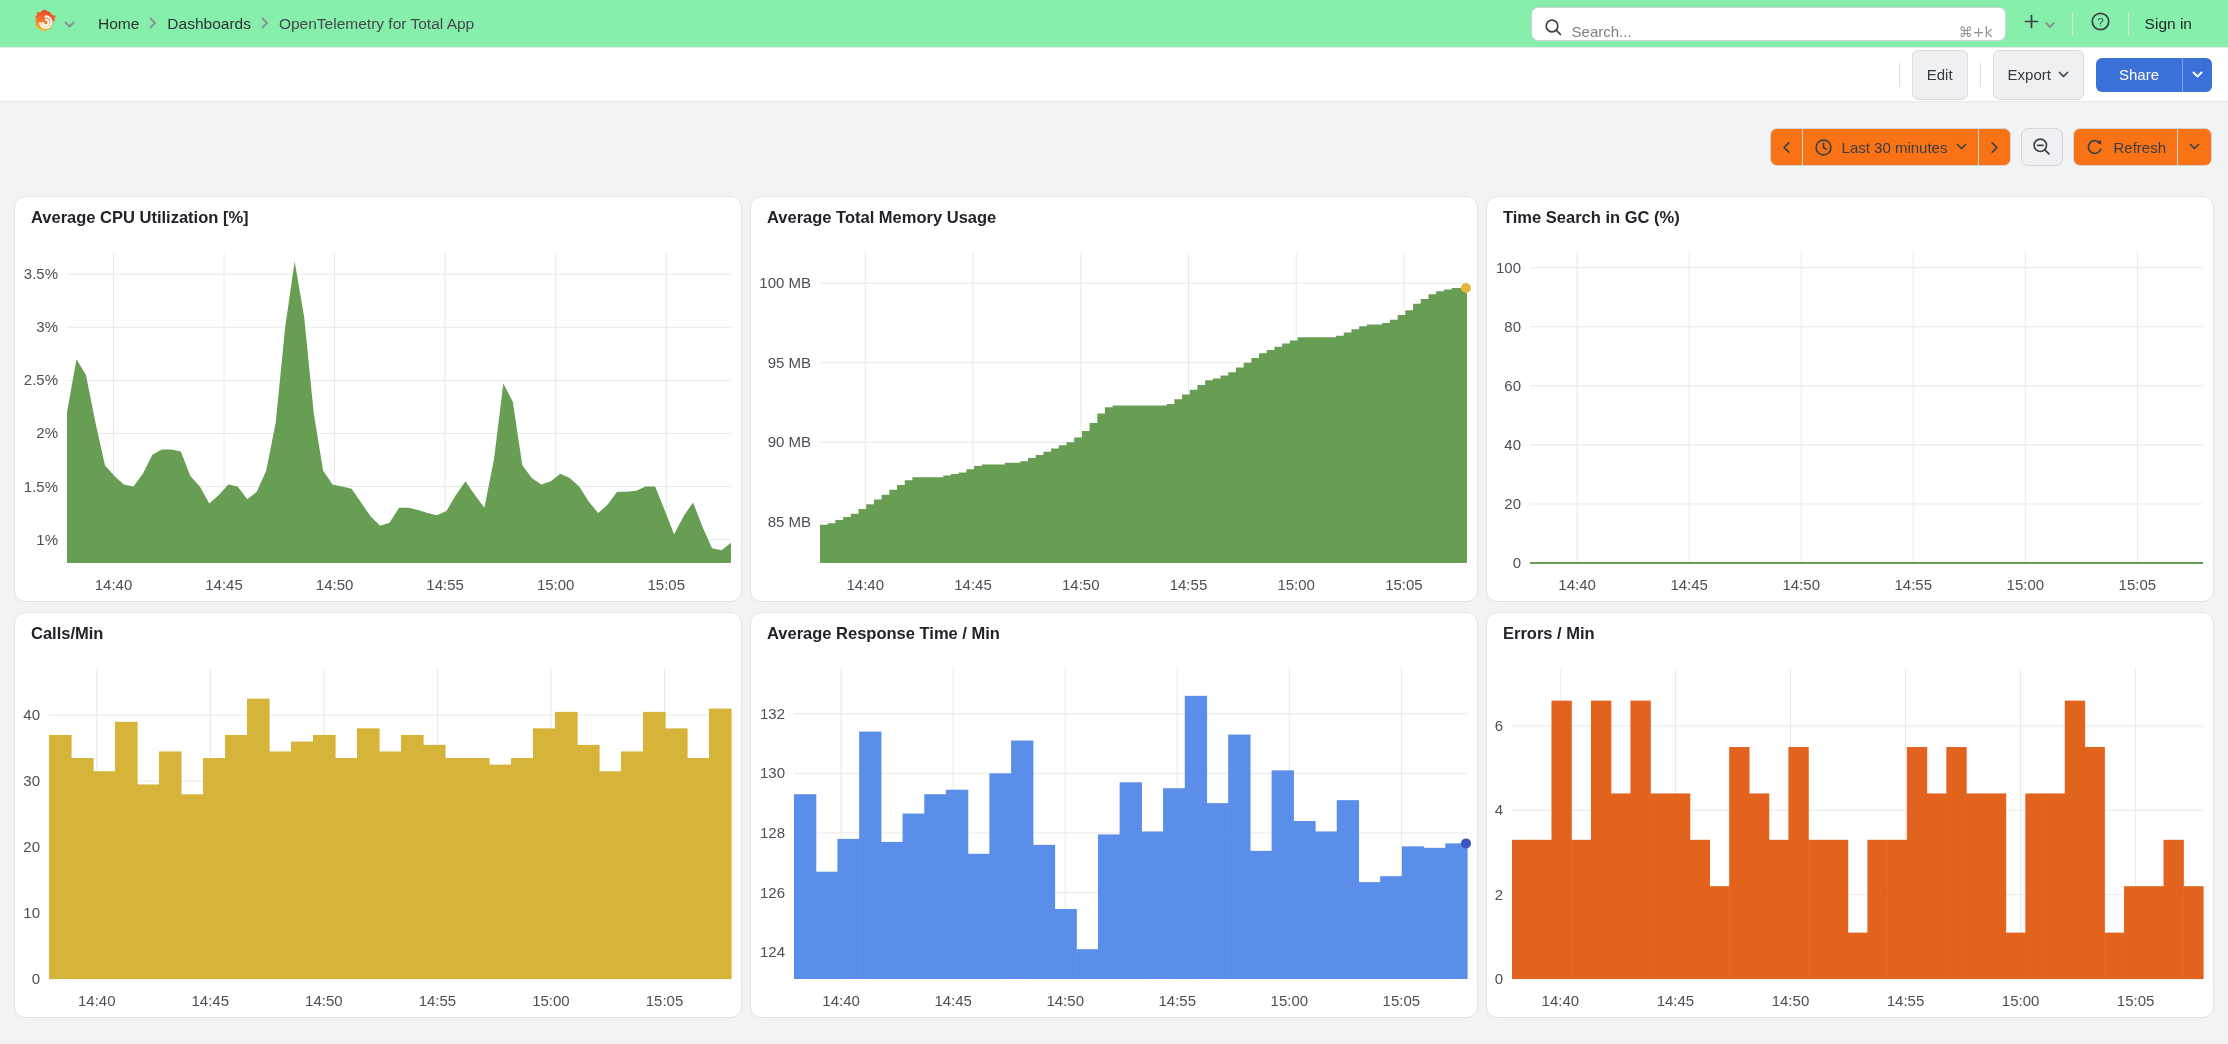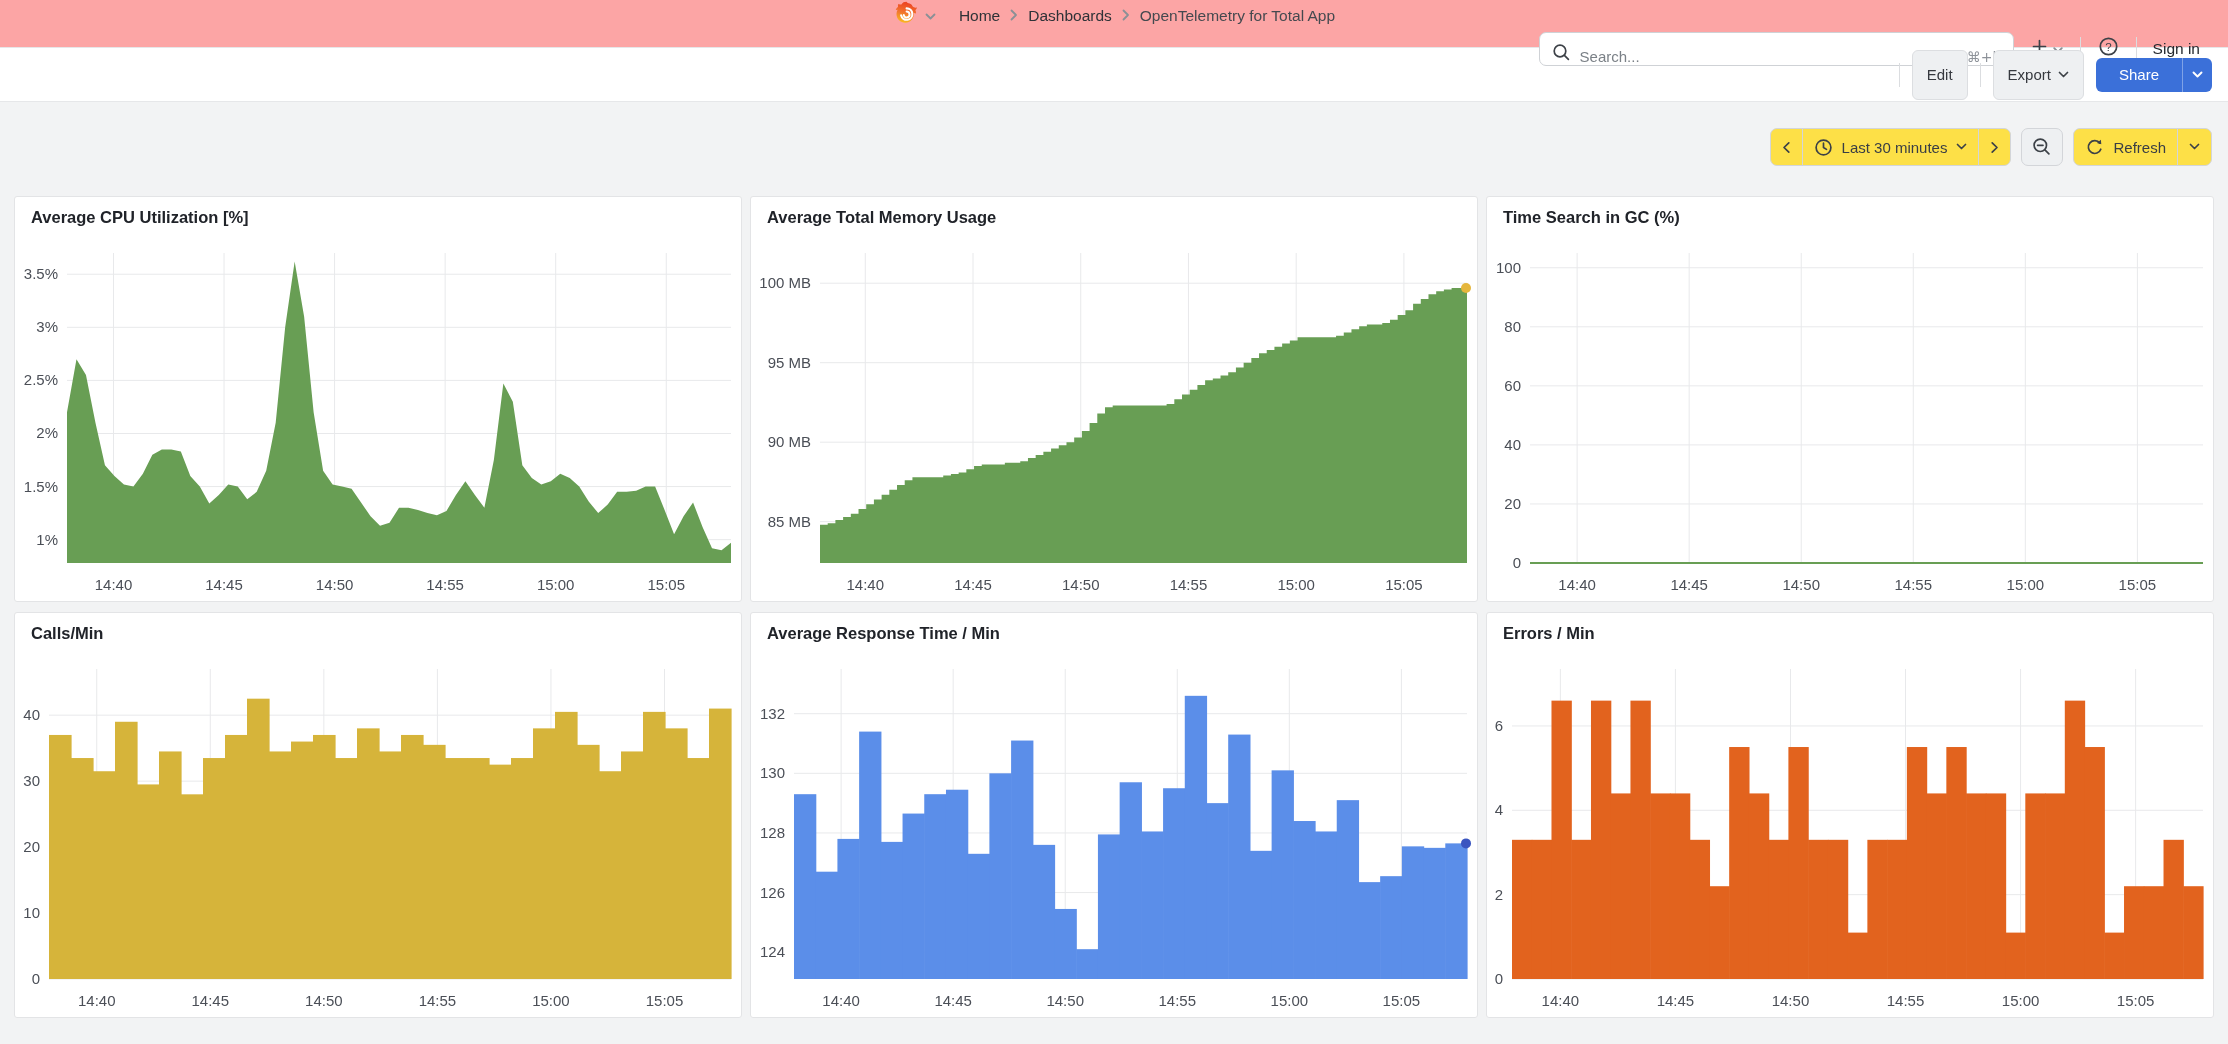--- a/index.html
+++ b/index.html
@@ -1,21 +1,21 @@
 <!DOCTYPE html>
 <html><head>
 <meta charset="utf-8">
 <style>
   * { box-sizing: border-box; }
   html,body { margin:0; padding:0; width:2228px; height:1044px; overflow:hidden;
     font-family:"Liberation Sans", sans-serif; background:#f2f3f4; color:#24292e; }
 
   
-  .topnav { height:48px; background:#fca5a5; border-bottom:1px solid #e6e7e9;
-    display:flex; align-items:center; padding:0 24px;flex-direction:column; }
+  .topnav { height:48px; background:#86efac; border-bottom:1px solid #e6e7e9;
+    display:flex; align-items:center; padding:0 32px; }
   .nav-left { display:flex; align-items:center; gap:9px; }
   .logo-btn { display:flex; align-items:center; gap:5px; cursor:pointer; }
   .crumbs { display:flex; align-items:center; gap:10px; margin-left:14px; }
   .crumb { font-size:15.5px; font-weight:500; color:#2e3237; cursor:pointer; }
   .crumb.current { font-weight:400; color:#45494f; cursor:default; }
   .nav-right { margin-left:auto; display:flex; align-items:center; gap:12px; }
   .search-box { width:475px; height:34px; background:#fff; border:1px solid #cfd2d6;
     border-radius:7px; display:flex; align-items:flex-end; gap:10px; padding:0 12px; cursor:text; }
   .search-placeholder { flex:1; font-size:15px; color:#7b8187; }
   .search-shortcut { font-size:14px; color:#8d9299; font-family:"DejaVu Sans", sans-serif; }
@@ -33,31 +33,31 @@
   .btn-share { height:34px; padding:0 23px; background:#3b70d9; color:#fff;
     border:none; border-radius:6px 0 0 6px; display:flex; align-items:center;
     font-size:15px; font-weight:500; cursor:pointer; }
   .btn-share-caret { width:30px; background:#3b70d9; border-left:1px solid rgba(255,255,255,.35);
     border-radius:0 6px 6px 0; display:flex; align-items:center; justify-content:center; cursor:pointer; }
 
   
   .timebar { display:flex; align-items:center; justify-content:flex-end; gap:10px;
     padding:26px 16px 30px; }
   .tgroup { display:flex; align-items:stretch; border:1px solid #d3d5d9; border-radius:7px;
-    background:#fde047; overflow:hidden; }
+    background:#f97316; overflow:hidden; }
   .tseg { display:flex; align-items:center; gap:9px; padding:0 11px; height:36px;
     font-size:15px; font-weight:500; color:#393e45; cursor:pointer; }
   .tseg + .tseg { border-left:1px solid #d3d5d9; }
   .tsingle { border:1px solid #d3d5d9; border-radius:7px; background:#eef0f2;
     height:38px; display:flex; align-items:center; padding:0 10px; cursor:pointer; }
 
   
   .grid { display:grid; grid-template-columns:repeat(3,1fr); grid-auto-rows:406px;
     gap:10px 8px; padding:0 14px; }
-  .panel { background:#fff; border:1px solid #e3e4e6; border-radius:3px;
+  .panel { background:#fff; border:1px solid #e3e4e6; border-radius:11px;
     display:flex; flex-direction:column; overflow:hidden; }
   .panel-title { padding:11px 16px 0; font-size:16.5px; font-weight:600; color:#202329; }
   svg.chart { flex:1; width:100%; min-height:0; display:block; }
   svg.chart text { font-size:15px; fill:#4b4f57; }
   .sicon { stroke:#3c4147; stroke-width:1.7; fill:none; stroke-linecap:round; stroke-linejoin:round; }
   .sicon-gray { stroke:#8a9096; stroke-width:1.8; fill:none; stroke-linecap:round; stroke-linejoin:round; }
   .sicon-white { stroke:#fff; stroke-width:1.9; fill:none; stroke-linecap:round; stroke-linejoin:round; }
 </style>
 </head>
 <body>

